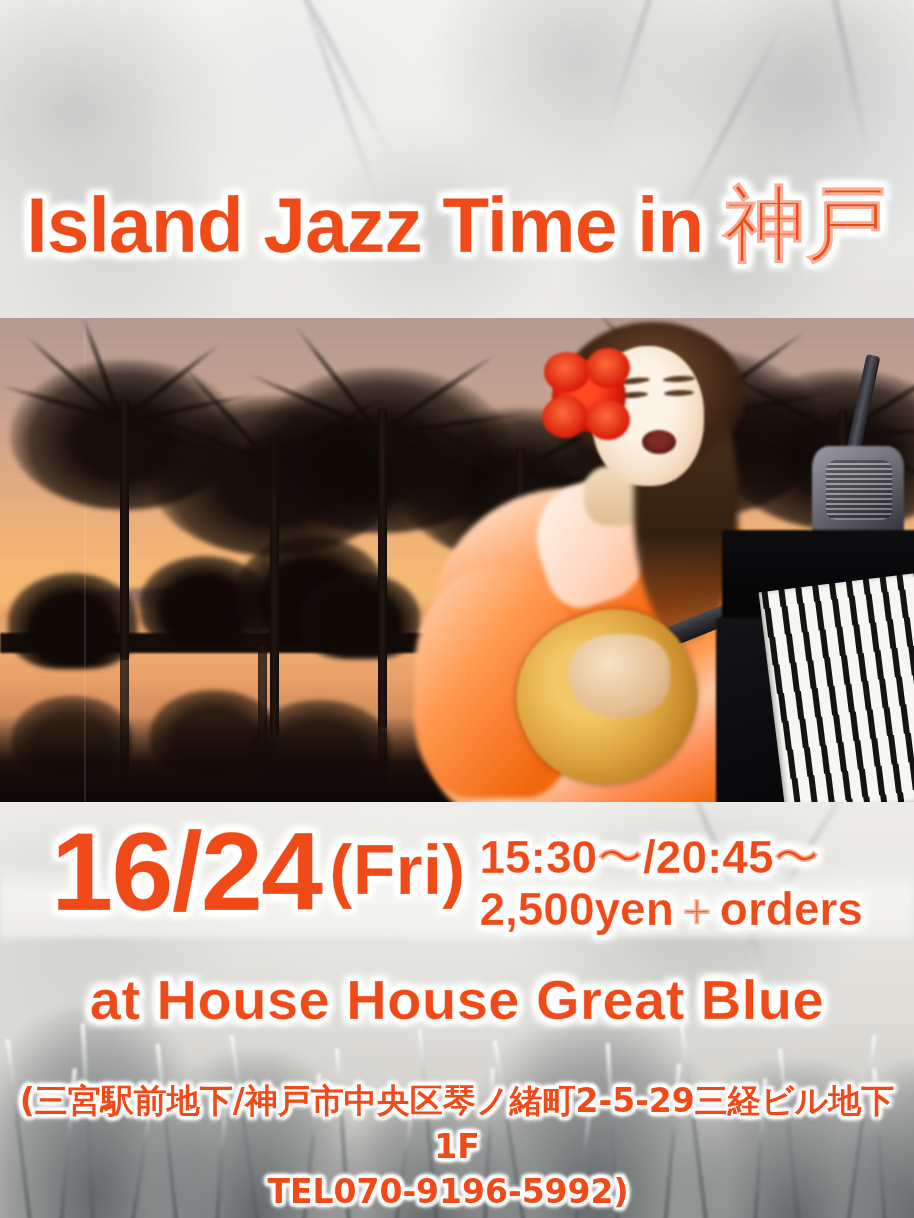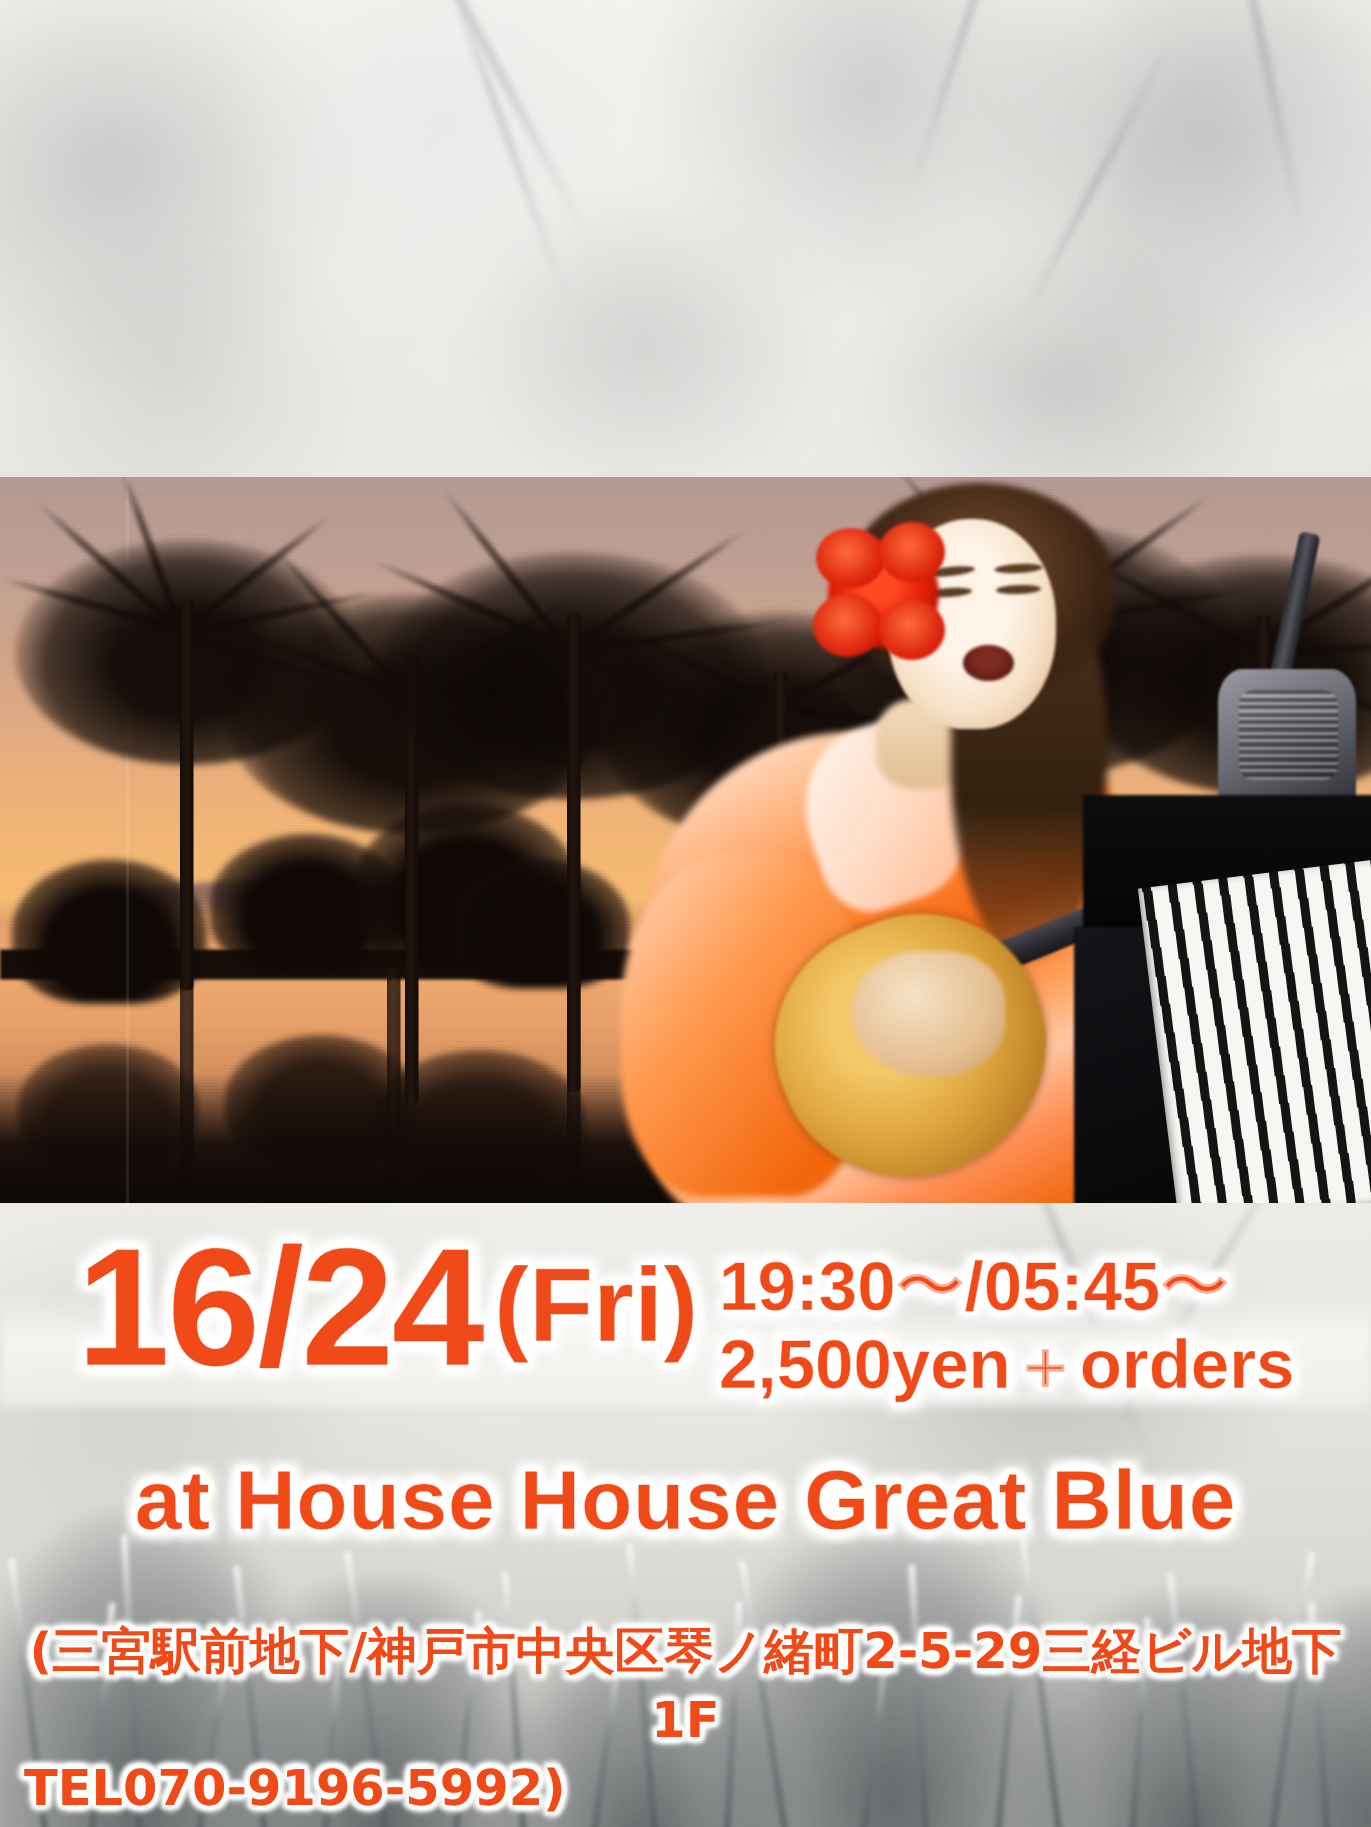--- a/index.html
+++ b/index.html
@@ -522,21 +522,21 @@
     color: #F04A18;
     text-shadow:
       -2px 0 2px #fff, 2px 0 2px #fff,
       0 -2px 2px #fff, 0 2px 2px #fff,
       -3px -3px 3px #fff, 3px -3px 3px #fff,
       -3px 3px 3px #fff, 3px 3px 3px #fff,
       -4px 0 4px #fff, 4px 0 4px #fff,
       0 -4px 4px #fff, 0 4px 4px #fff;
   }
   #address .line1 { display: block; text-align: center; }
-  #address .line2 { display: block; text-align: left; padding-right: 18px; }
+  #address .line2 { display: block; text-align: center; padding-right: 18px; }
 </style>
 </head>
 <body>
 
 <div id="poster">
 
   <div class="bg-layer">
     <div class="frond d1" style="left:-90px;  top:-40px;  width:330px; height:300px;"></div>
     <div class="frond light" style="left:150px; top:-60px;  width:290px; height:280px;"></div>
     <div class="frond d2" style="left:640px;  top:-70px;  width:340px; height:330px;"></div>
@@ -589,20 +589,21 @@
       <div class="reed" style="left:798px; height:190px; transform:rotate(-6deg);"></div>
       <div class="reed" style="left:844px; height:205px; transform:rotate(8deg);"></div>
       <div class="reed" style="left:884px; height:170px; transform:rotate(-4deg);"></div>
     </div>
 
     <div class="vignette"></div>
   </div>
 
   <div class="content">
 
+    <h1 id="title" class="hl inline-face"><span class="lat">Island Jazz Time in </span><span class="jp">神戸</span></h1>
 
 
     <div id="photo" role="img" aria-label="Singer in orange and pink kimono with a red hibiscus flower in her hair, playing a ukulele in front of a grand piano and a studio microphone, against a tropical sunset backdrop with palm tree silhouettes reflected in still water">
 
       <div class="sky"></div>
       <div class="far-island"></div>
       <div class="water"></div>
       <div class="shoreline"></div>
 
       <div class="palm" style="left:10px; top:42px; width:230px; height:300px;">
@@ -727,21 +728,21 @@
         <div class="piano-keys" style="left:352px; top:262px; width:190px; height:232px;"></div>
       </div>
 
       <div class="photo-grain"></div>
     </div>
 
     <div id="date-row">
       <span id="date-big" class="hl inline-face">16/24</span>
       <span id="date-day" class="hl inline-face">(Fri)</span>
       <span id="time-price">
-        <span class="hl inline-face" style="display:block;">19:30〜/05:45〜</span>
+        <span class="hl inline-face" style="display:block;">15:30〜/20:45〜</span>
         <span class="hl inline-face" style="display:block;">2,500yen＋orders</span>
       </span>
     </div>
 
     <div id="venue" class="hl inline-face">at House House Great Blue</div>
 
     <div id="address">
       <span class="line1">(三宮駅前地下/神戸市中央区琴ノ緒町2-5-29三経ビル地下1F</span>
       <span class="line2">TEL070-9196-5992)</span>
     </div>

